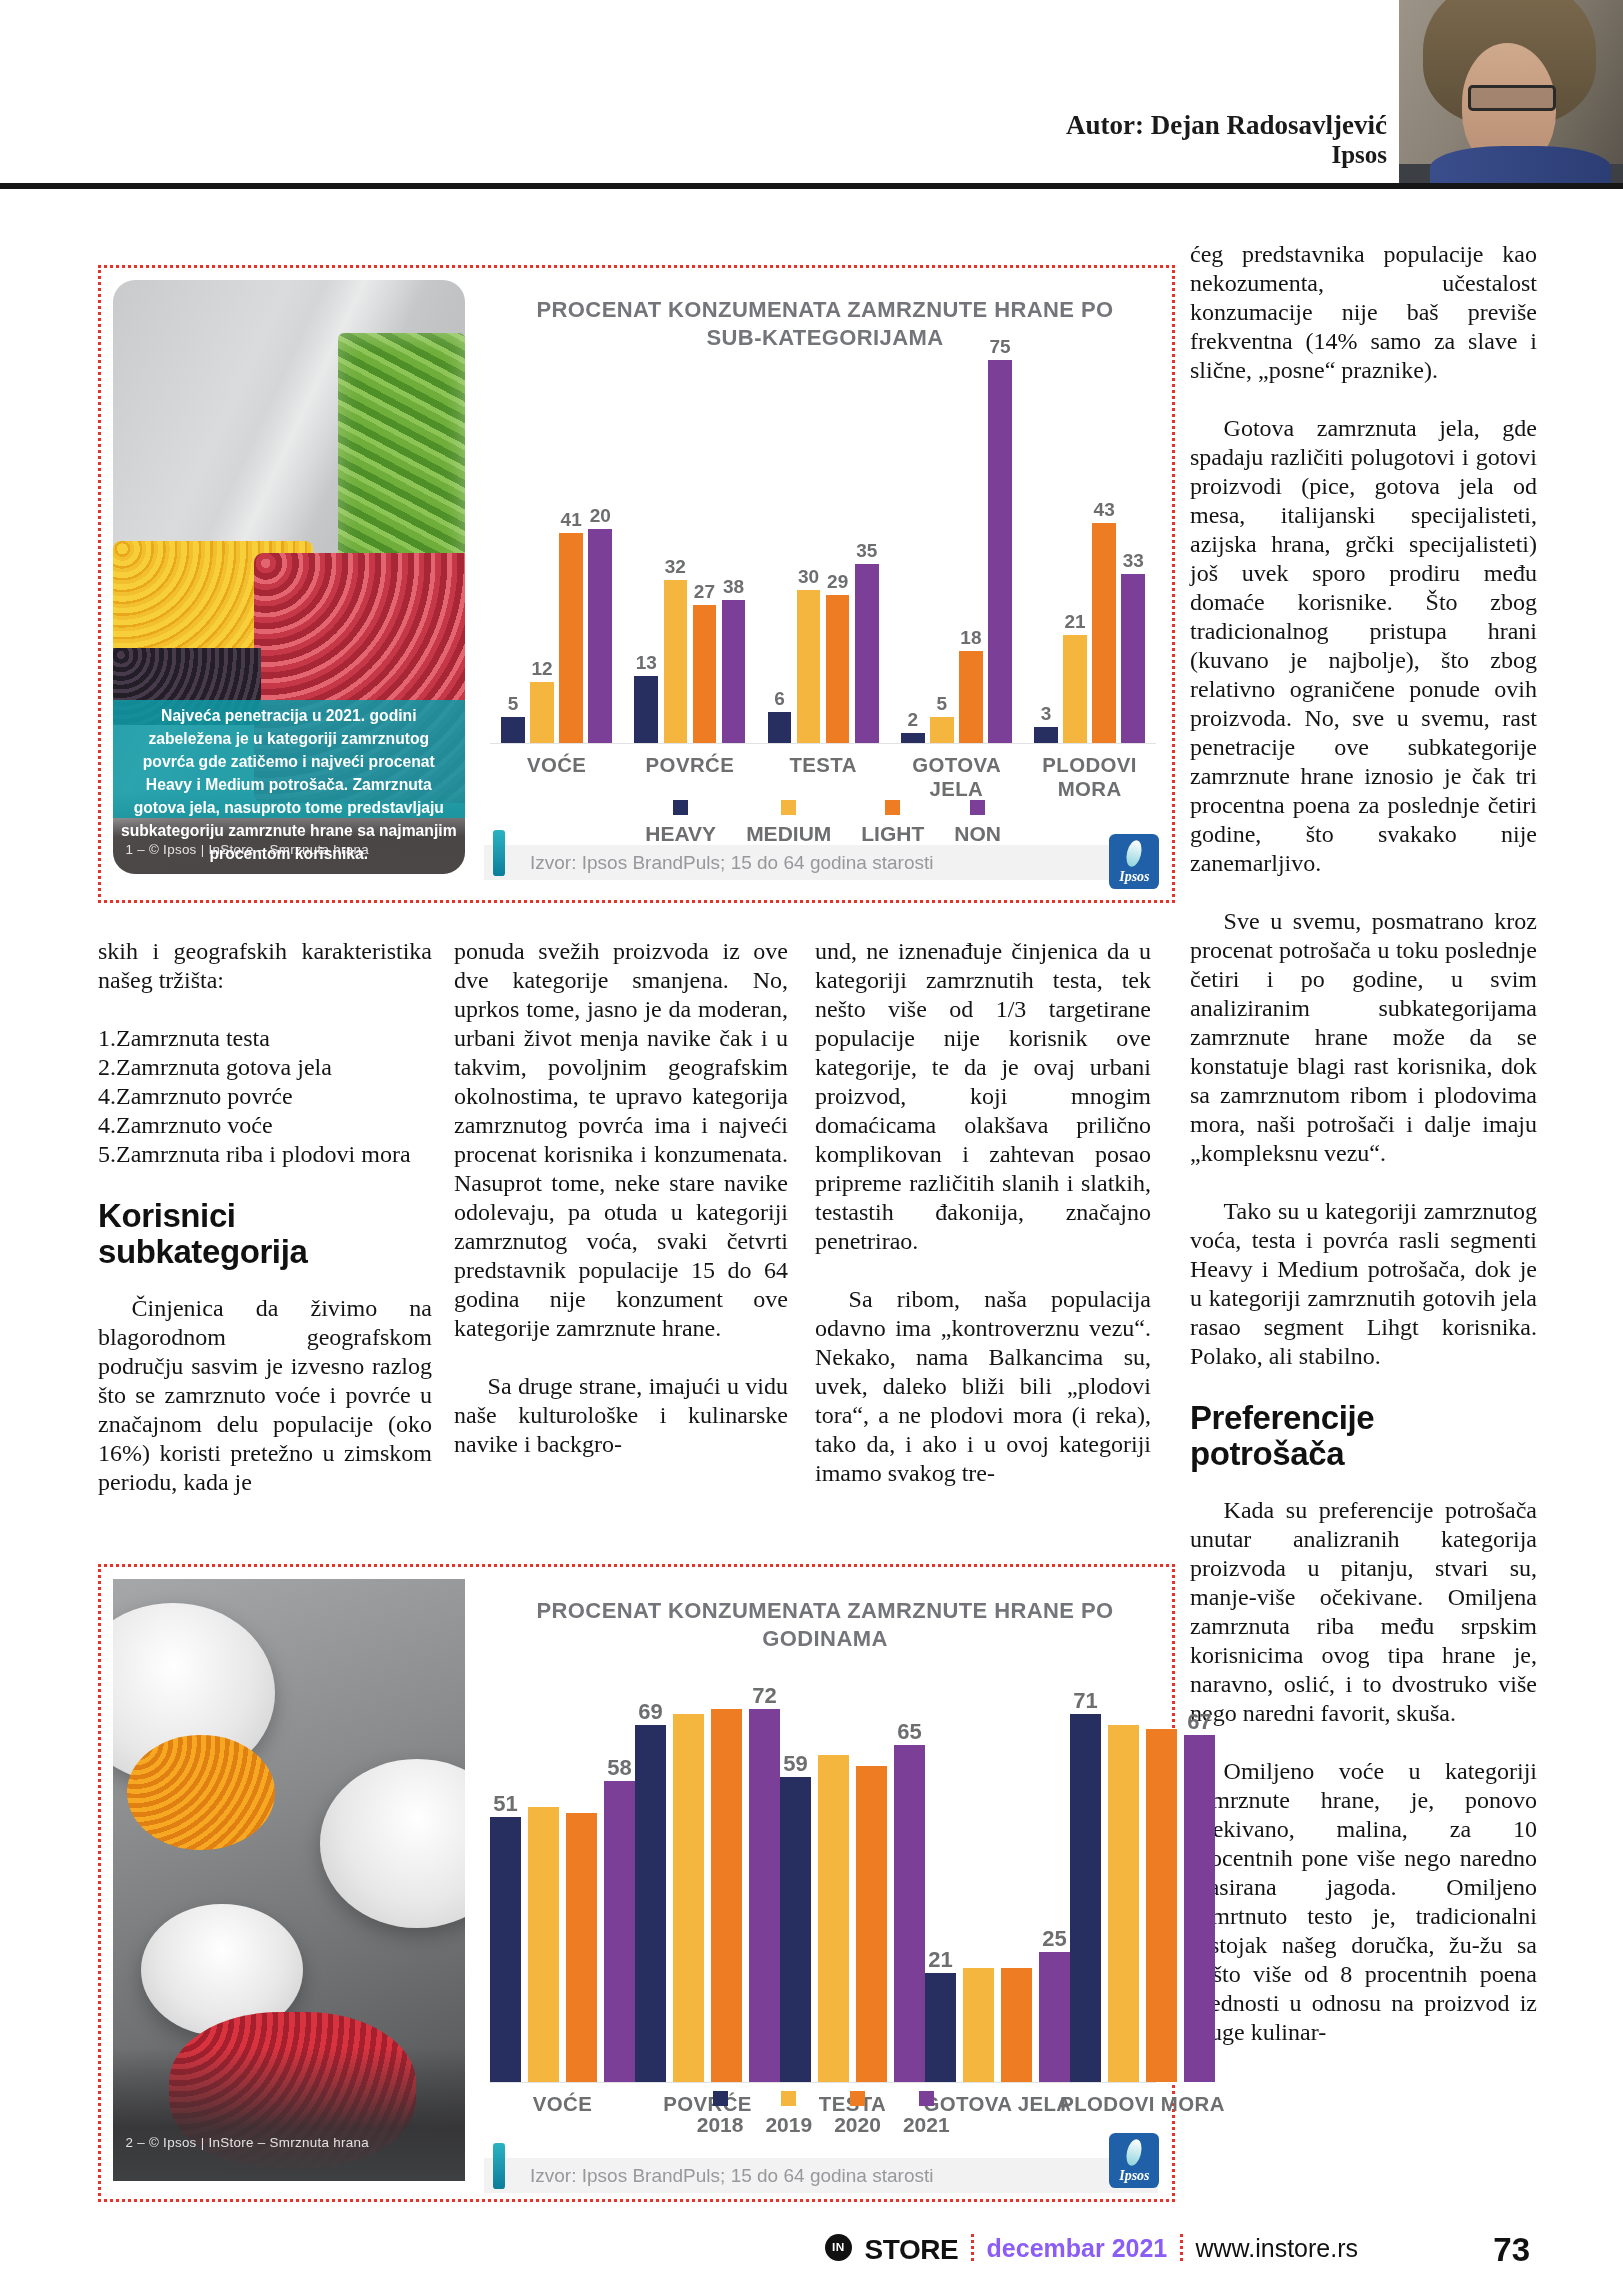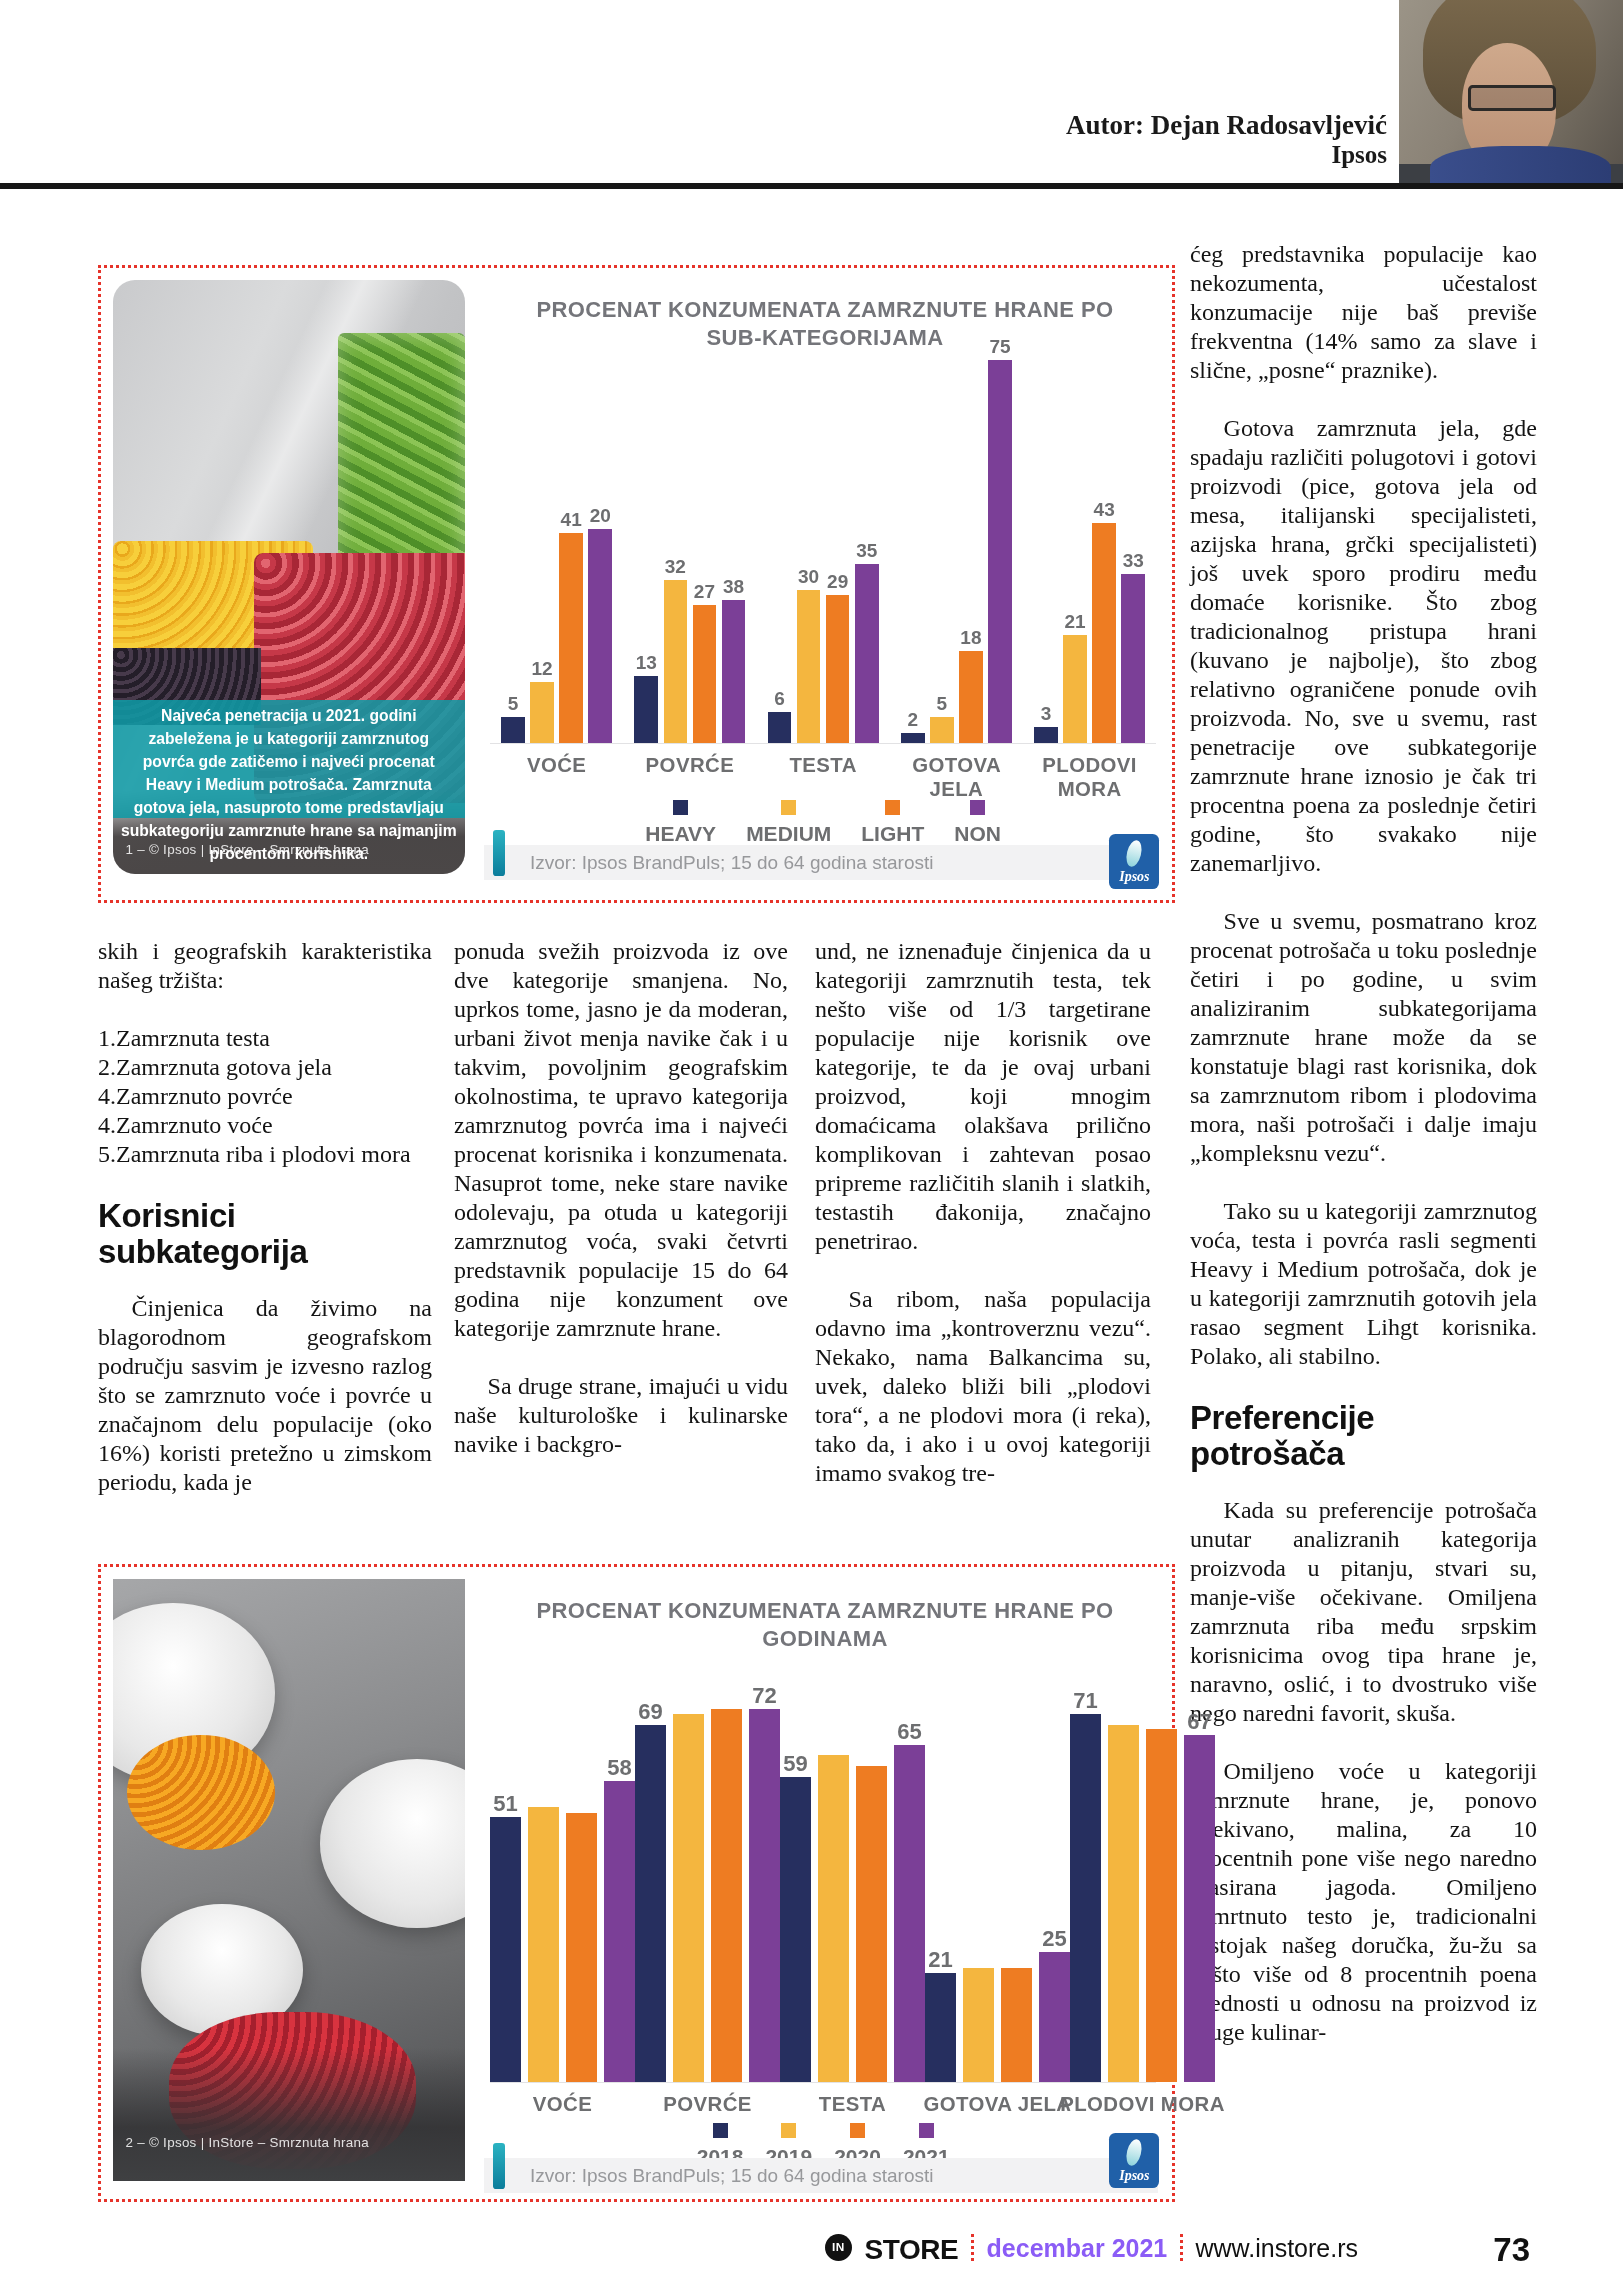--- a/index.html
+++ b/index.html
@@ -97,21 +97,21 @@
   .fig2 .bar-val{font-size:22px;}
   .cat-label{position:absolute;top:100%;margin-top:11px;left:50%;transform:translateX(-50%);
      font-family:"Liberation Sans",sans-serif;font-weight:bold;font-size:20.4px;line-height:23.6px;
      color:#6d6e70;text-align:center;letter-spacing:0.4px;}
   .fig1 .cat-label{max-width:118px;}
   .fig2 .cat-label{white-space:nowrap;}
 
   .chart-legend{position:absolute;left:389px;right:15.7px;display:flex;justify-content:center;
      gap:30px;font-family:"Liberation Sans",sans-serif;font-weight:bold;font-size:21px;color:#6d6e70;}
   .fig1 .chart-legend{top:532px;}
-  .fig2 .chart-legend{top:556px;gap:22px;}
+  .fig2 .chart-legend{top:524px;gap:22px;}
   .legend-item{display:flex;align-items:center;gap:7px;flex-direction:column;}
   .swatch{width:15px;height:15px;display:inline-block;}
 
   .source-strip{position:absolute;left:383px;right:14px;height:35px;background:#f2f2f3;
      display:flex;align-items:center;padding-left:46px;box-sizing:border-box;
      font-family:"Liberation Sans",sans-serif;font-size:19px;color:#97989b;}
   .fig1 .source-strip{top:577px;}
   .fig2 .source-strip{top:591px;}
   .source-accent{position:absolute;left:9.4px;bottom:3.9px;width:11.8px;height:46px;border-radius:3.1px;
      background:linear-gradient(180deg,#2bb3c2,#0c7d9b);}

